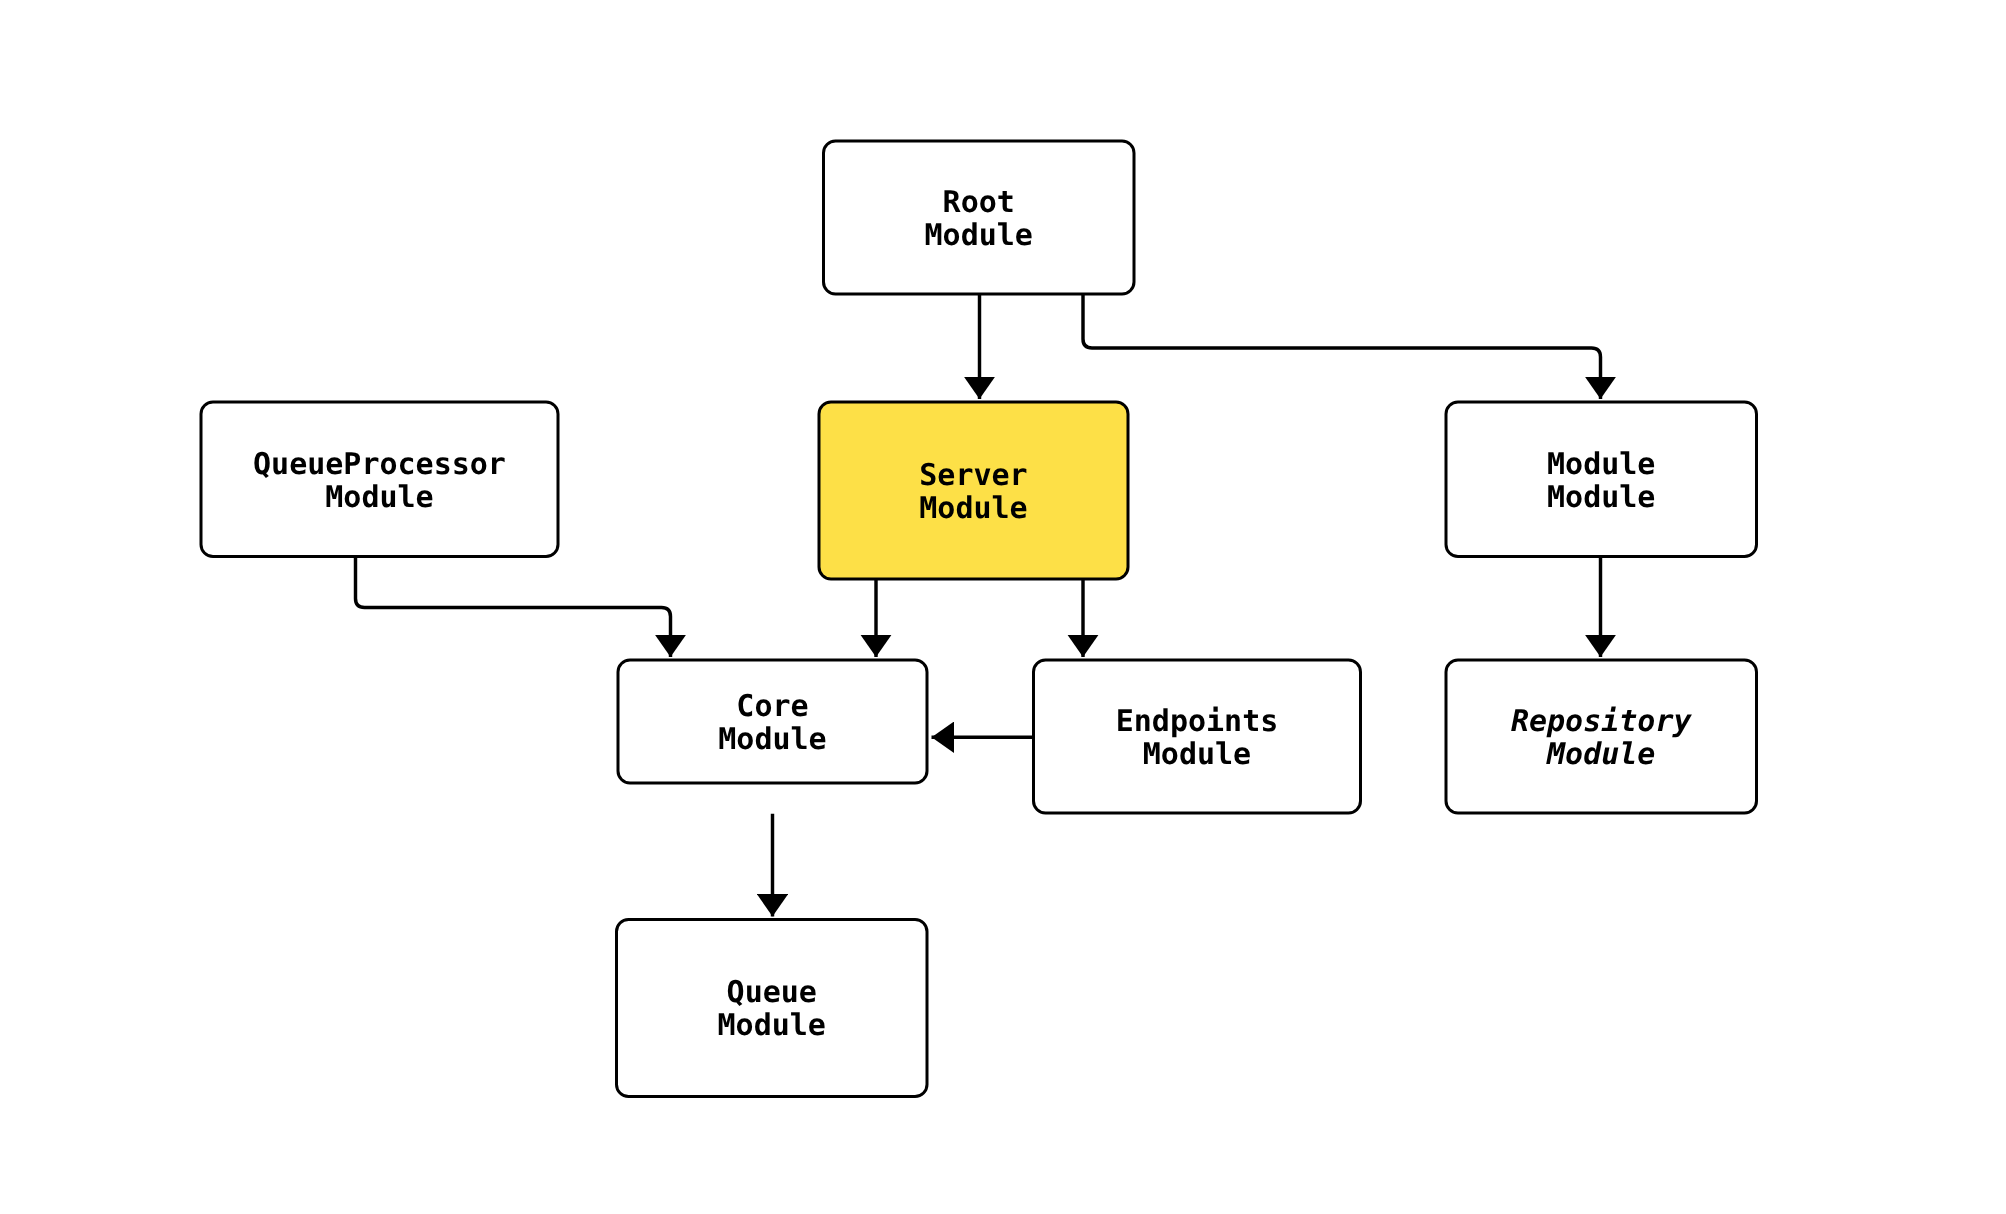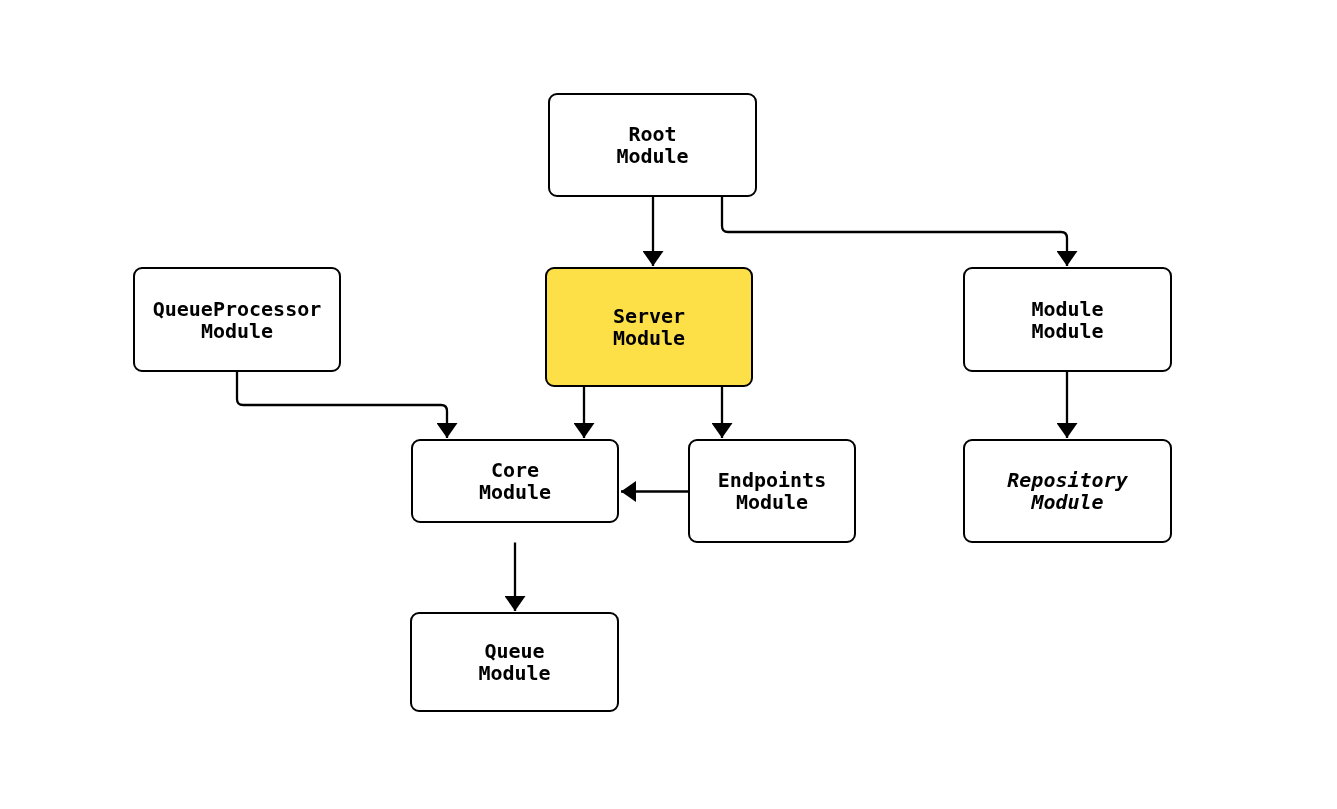--- a/index.html
+++ b/index.html
@@ -63,42 +63,42 @@
       <path class="edge" stroke="#000000" marker-end="url(#arrowhead)" d="M722 371.5 L722 438"></path>
       <path class="edge" stroke="#000000" marker-end="url(#arrowhead)" d="M688 491.5 L621 491.5"></path>
       <path class="edge" stroke="#000000" marker-end="url(#arrowhead)" d="M1067 371.5 L1067 438"></path>
       <path class="edge" stroke="#000000" marker-end="url(#arrowhead)" d="M515 542.5 L515 611"></path>
     </svg>
   <div>
       <div class="node" style="left: 548px; top: 93px; width: 209px; height: 104px; background: rgb(255, 255, 255); border-color: rgb(0, 0, 0); color: rgb(0, 0, 0);">
         <span>Root</span>
         <span>Module</span>
       </div>
-      <div class="node" style="left: 133px; top: 267px; width: 208px; height: 105px; background: rgb(255, 255, 255); border-color: rgb(0, 0, 0); color: rgb(0, 0, 0);">
+      <div class="node" style="left: 133px; top: 267px; width: 240px; height: 105px; background: rgb(255, 255, 255); border-color: rgb(0, 0, 0); color: rgb(0, 0, 0);">
         <span>QueueProcessor</span>
         <span>Module</span>
       </div>
       <div class="node" style="left: 545px; top: 267px; width: 208px; height: 120px; background: #fde047; border-color: rgb(0, 0, 0); color: rgb(0, 0, 0);">
         <span>Server</span>
         <span>Module</span>
       </div>
       <div class="node" style="left: 963px; top: 267px; width: 209px; height: 105px; background: rgb(255, 255, 255); border-color: rgb(0, 0, 0); color: rgb(0, 0, 0);">
         <span>Module</span>
         <span>Module</span>
       </div>
       <div class="node" style="left: 411px; top: 439px; width: 208px; height: 84px; background: rgb(255, 255, 255); border-color: rgb(0, 0, 0); color: rgb(0, 0, 0);">
         <span>Core</span>
         <span>Module</span>
       </div>
-      <div class="node" style="left: 688px; top: 439px; width: 168px; height: 104px; background: rgb(255, 255, 255); border-color: rgb(0, 0, 0); color: rgb(0, 0, 0);">
+      <div class="node" style="left: 688px; top: 439px; width: 220px; height: 104px; background: rgb(255, 255, 255); border-color: rgb(0, 0, 0); color: rgb(0, 0, 0);">
         <span>Endpoints</span>
         <span>Module</span>
       </div>
       <div class="node" style="left: 963px; top: 439px; width: 209px; height: 104px; background: rgb(255, 255, 255); border-color: rgb(0, 0, 0); color: rgb(0, 0, 0); font-style: italic;">
         <span>Repository</span>
         <span>Module</span>
       </div>
-      <div class="node" style="left: 410px; top: 612px; width: 209px; height: 100px; background: rgb(255, 255, 255); border-color: rgb(0, 0, 0); color: rgb(0, 0, 0);">
+      <div class="node" style="left: 410px; top: 612px; width: 209px; height: 120px; background: rgb(255, 255, 255); border-color: rgb(0, 0, 0); color: rgb(0, 0, 0);">
         <span>Queue</span>
         <span>Module</span>
       </div>
     </div>
 </div>
 
 </body></html>

